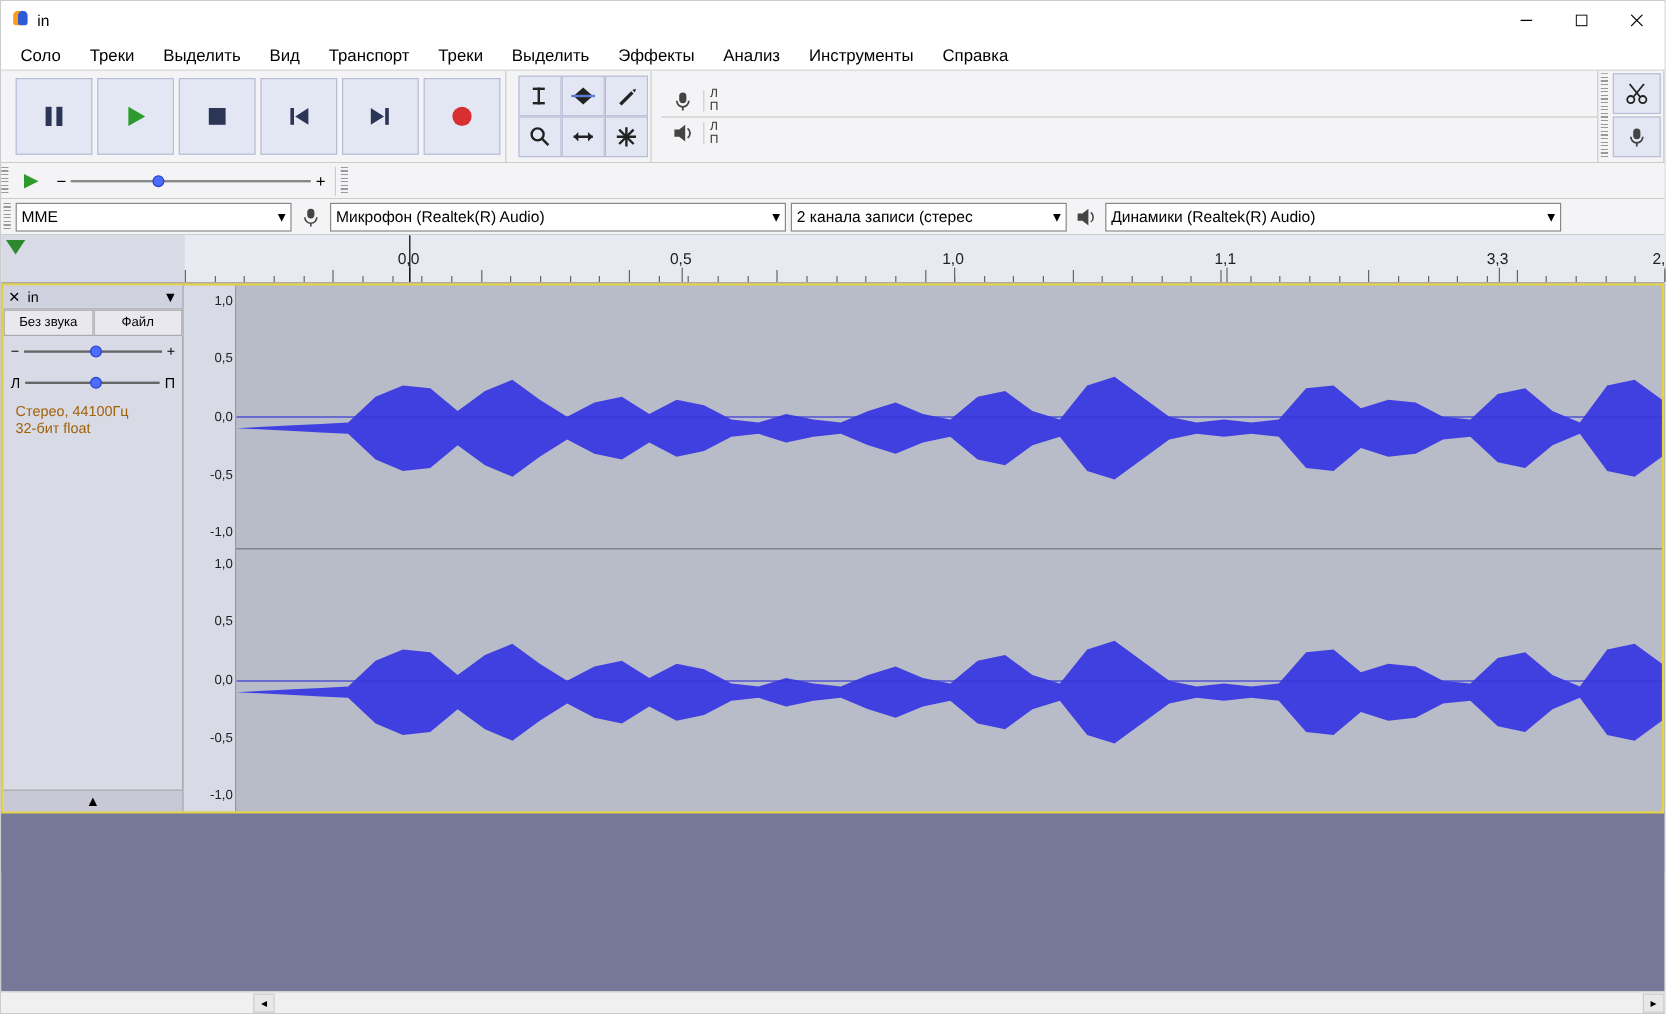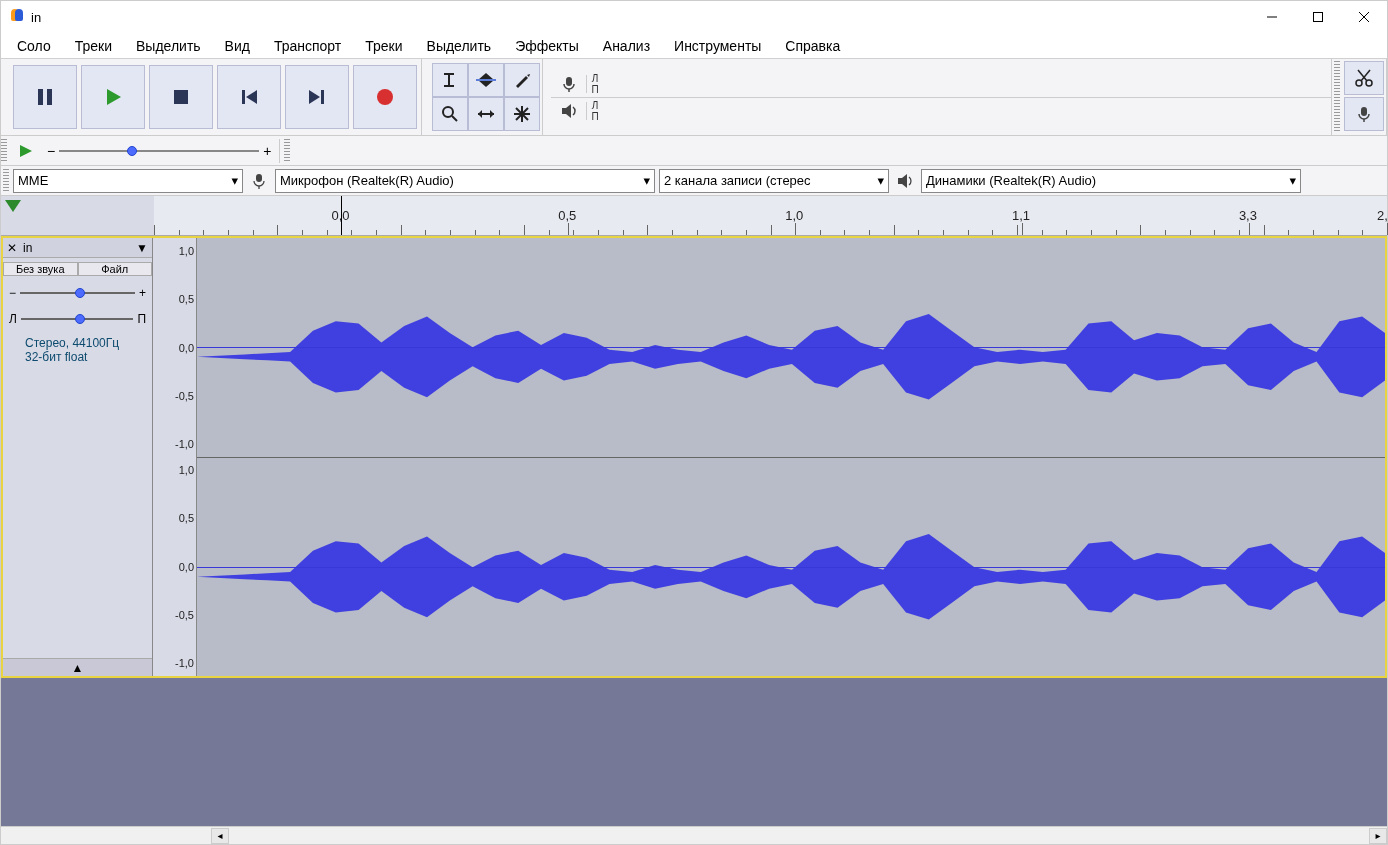--- a/index.html
+++ b/index.html
@@ -44,25 +44,25 @@
 .ruler-canvas{flex:1;position:relative;background:#e8eaf2;}
 .r-label{position:absolute;font-size:13px;color:#222;top:12px;transform:translateX(0);}
 .r-tick{position:absolute;width:1px;background:#666;bottom:0;}
 .track-area{flex:1;display:flex;flex-direction:column;overflow:hidden;background:#757897;}
 .track{display:flex;height:442px;background:#c0c0c6;border:2px solid #e8d440;}
 .track-panel{width:150px;background:#d8dae6;border-right:1px solid #888;display:flex;flex-direction:column;font-size:12px;}
 .panel-head{display:flex;align-items:center;height:20px;border-bottom:1px solid #aaa;background:#d0d2e0;}
 .panel-close{width:18px;text-align:center;cursor:pointer;}
 .panel-title{flex:1;padding-left:2px;}
 .panel-menu{width:20px;text-align:center;}
-.panel-btns{display:flex;height:22px;align-items:center;}
+.panel-btns{display:flex;height:22px;}
 .panel-btn{flex:1;border:1px solid #aaa;background:#e8e8ee;display:flex;align-items:center;justify-content:center;font-size:11px;}
 .panel-slider{height:26px;display:flex;align-items:center;padding:0 6px;gap:4px;}
 .panel-slider .slider-track{background:#666;}
-.panel-info{padding:4px 22px;line-height:14px;color:#0c4a6e;}
+.panel-info{padding:4px 10px;line-height:14px;color:#a16207;}
 .panel-spacer{flex:1;}
 .panel-collapse{height:18px;background:#c8c8d6;display:flex;align-items:center;justify-content:center;border-top:1px solid #aaa;}
 .amp-scale{width:44px;background:#d8dae6;border-right:1px solid #888;display:flex;flex-direction:column;}
 .amp-half{flex:1;position:relative;}
 .amp-tick{position:absolute;right:2px;font-size:11px;color:#222;transform:translateY(-50%);}
 .wave-stack{flex:1;display:flex;flex-direction:column;}
 .wave-half{flex:1;position:relative;background:#b8bbc8;overflow:hidden;border-bottom:1px solid #666;}
 .wave-half:last-child{border-bottom:none;}
 .wave-mid{position:absolute;left:0;right:0;top:50%;height:1px;background:#3838d8;}
 .wave-svg{position:absolute;inset:0;}

